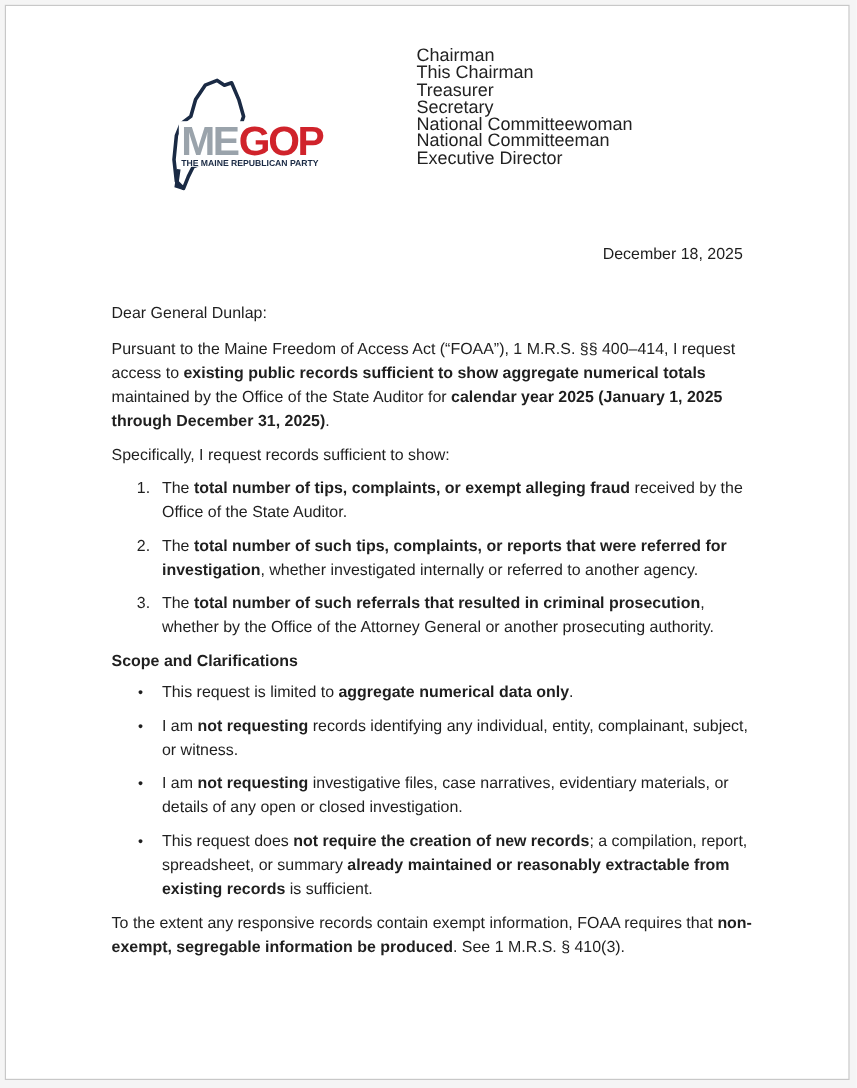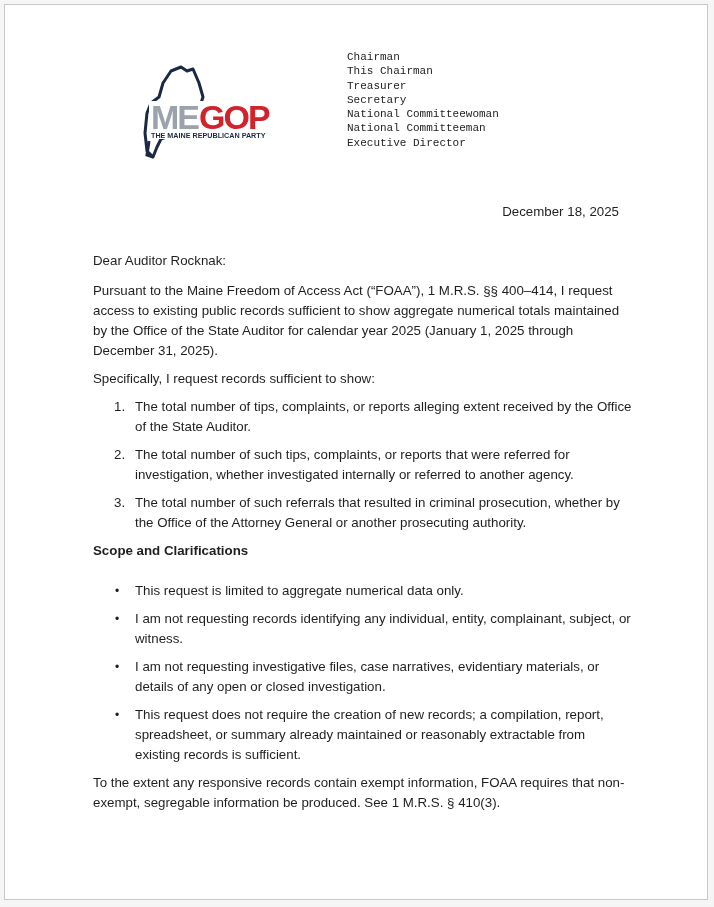--- a/index.html
+++ b/index.html
@@ -6,38 +6,38 @@
   body {
     width:714px; height:907px; background:#f5f5f5; position:relative; overflow:hidden;
     font-family:"Liberation Sans", "DejaVu Sans", sans-serif; color:#1f1f1f;
   }
   .page {
     position:absolute; left:4px; top:4px; width:704px; height:896px;
     background:#fff; border:1px solid #c8c8c8; box-sizing:border-box;
   }
   .logo { position:absolute; left:136px; top:58px; width:132px; height:100px; }
   .officers {
-    position:absolute; top:45px; font-family:Liberation Mono, monospace;
-    font-size:11px; line-height:14.3px; color:#222;
+    position:absolute; top:35px; font-family:Liberation Sans, sans-serif;
+    font-size:15px; line-height:14.3px; color:#222;
   }
   .officers.titles { left:342px; }
   .officers.names { left:507px; }
   .officers div { white-space:nowrap; }
   .date { position:absolute; right:88px; top:199px; font-size:13.3px; }
   .body {
     position:absolute; left:88px; top:246px; width:540px;
     font-size:13.3px; line-height:20px;
   }
   .body p { margin:0 0 8px 0; }
-  .body b { font-weight:normal; }
+  .body b { font-weight:bold; }
   .salutation { margin-bottom:10px !important; }
   ol { margin:0 0 6px 0; padding:0; list-style:none; }
   ol li { position:relative; padding-left:42px; margin-bottom:8px; }
   ol li .num { position:absolute; left:21px; top:0; }
-  h3 { font-size:13.3px; margin:0 0 20px 0; font-weight:bold; }
+  h3 { font-size:13.3px; margin:0 0 6px 0; font-weight:bold; }
   ul { margin:0 0 6px 0; padding:0; list-style:none; }
   ul li { position:relative; padding-left:42px; margin-bottom:8px; }
   ul li .bullet { position:absolute; left:22px; top:0; font-size:12px; }
 </style>
 </head>
 <body>
 
 <div class="page">
 
   <div class="logo">
@@ -57,30 +57,30 @@
     <div>Treasurer</div>
     <div>Secretary</div>
     <div>National Committeewoman</div>
     <div>National Committeeman</div>
     <div>Executive Director</div>
   </div>
 
   <div class="date">December 18, 2025</div>
 
   <div class="body">
-    <p class="salutation">Dear Auditor Rocknak:</p>
+    <p class="salutation">Dear General Dunlap:</p>
 
     <p>
       <span>Pursuant to the Maine Freedom of Access Act (“FOAA”), 1 M.R.S. §§ 400–414, I request access to </span><b>existing public records sufficient to show aggregate numerical totals</b><span> maintained by the Office of the State Auditor for </span><b>calendar year 2025 (January 1, 2025 through December 31, 2025)</b><span>.</span>
     </p>
 
     <p>Specifically, I request records sufficient to show:</p>
 
     <ol>
-      <li><span class="num">1.</span><span>The </span><b>total number of tips, complaints, or reports alleging extent</b><span> received by the Office of the State Auditor.</span></li>
+      <li><span class="num">1.</span><span>The </span><b>total number of tips, complaints, or exempt alleging fraud</b><span> received by the Office of the State Auditor.</span></li>
       <li><span class="num">2.</span><span>The </span><b>total number of such tips, complaints, or reports that were referred for investigation</b><span>, whether investigated internally or referred to another agency.</span></li>
       <li><span class="num">3.</span><span>The </span><b>total number of such referrals that resulted in criminal prosecution</b><span>, whether by the Office of the Attorney General or another prosecuting authority.</span></li>
     </ol>
 
     <h3>Scope and Clarifications</h3>
 
     <ul>
       <li><span class="bullet">•</span><span>This request is limited to </span><b>aggregate numerical data only</b><span>.</span></li>
       <li><span class="bullet">•</span><span>I am </span><b>not requesting</b><span> records identifying any individual, entity, complainant, subject, or witness.</span></li>
       <li><span class="bullet">•</span><span>I am </span><b>not requesting</b><span> investigative files, case narratives, evidentiary materials, or details of any open or closed investigation.</span></li>

